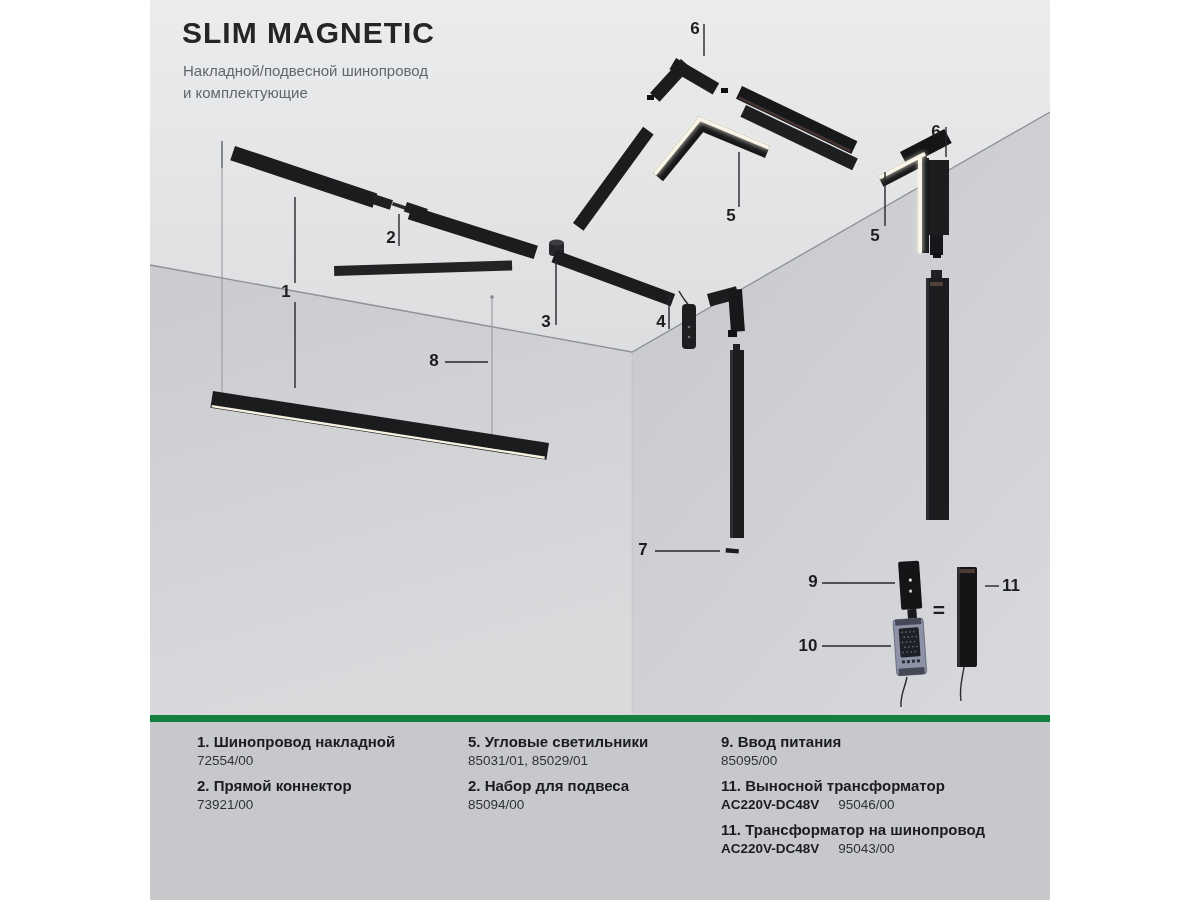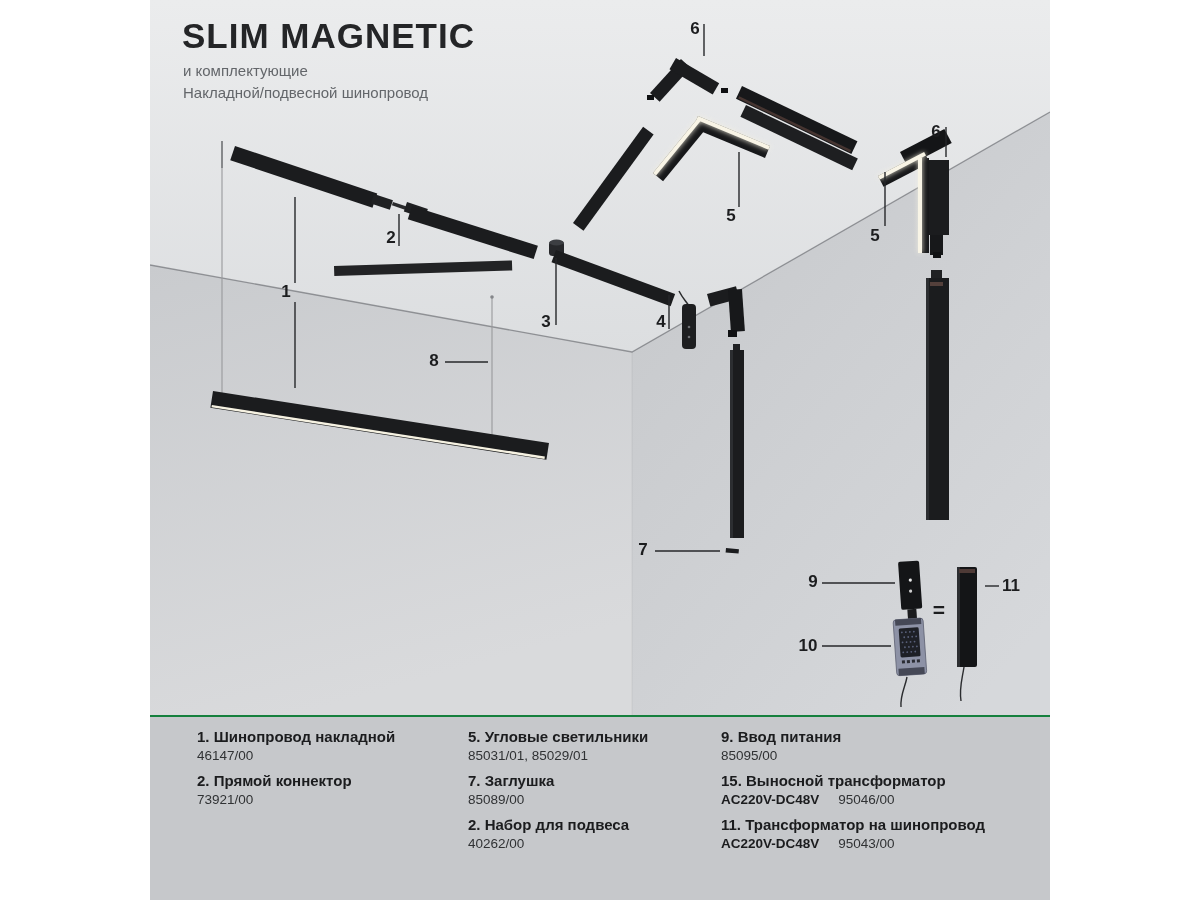--- a/index.html
+++ b/index.html
@@ -1,27 +1,27 @@
 <!DOCTYPE html>
 <html><head>
 <meta charset="utf-8">
 <style>
   html,body{margin:0;padding:0;background:#ffffff;}
   .page{position:relative;width:1200px;height:900px;background:#ffffff;overflow:hidden;
         font-family:"Liberation Sans","DejaVu Sans",sans-serif;}
   .photo{position:absolute;left:150px;top:0;width:900px;height:900px;background:#d6d8da;}
   .scene-svg{position:absolute;left:0;top:0;}
-  .title{position:absolute;left:32px;top:16px;font-size:35px;font-weight:700;letter-spacing:1px;
+  .title{position:absolute;left:32px;top:16px;font-size:30px;font-weight:700;letter-spacing:1px;
          color:#242527;}
   .subtitle{position:absolute;left:33px;top:60px;font-size:15px;line-height:22px;color:#63666a;}
   .callout{position:absolute;transform:translate(-50%,-50%);font-size:17px;font-weight:700;
            color:#1c1d1f;white-space:nowrap;}
   .equals{font-size:21px;}
   .legend{position:absolute;left:0;top:715px;width:900px;height:185px;background:#c6c8cb;
-          border-top:2px solid #15803d;box-sizing:border-box;}
+          border-top:7px solid #15803d;box-sizing:border-box;}
   .legend-col{position:absolute;top:11px;}
   .col1{left:47px;} .col2{left:318px;} .col3{left:571px;}
   .item{margin-bottom:8px;}
   .item-title{font-size:15px;line-height:18px;font-weight:700;color:#1b1c1e;}
   .item-code{font-size:13.5px;line-height:17px;color:#303234;margin-top:1px;}
   .code-bold{font-weight:700;color:#1b1c1e;margin-right:19px;}
   .code-bold:empty{margin-right:0;}
 </style>
 </head>
 <body>
@@ -226,22 +226,22 @@
         <line x1="505" y1="551" x2="570" y2="551"></line>
         <line x1="295" y1="362" x2="338" y2="362"></line>
         <line x1="672" y1="583" x2="745" y2="583"></line>
         <line x1="672" y1="646" x2="741" y2="646"></line>
         <line x1="835" y1="586" x2="849" y2="586"></line>
       </g>
     </svg>
 
     <div class="title">SLIM MAGNETIC</div>
     <div class="subtitle">
+      <div>Накладной/подвесной шинопровод</div>
       <div>и комплектующие</div>
-      <div>Накладной/подвесной шинопровод</div>
     </div>
 
     <div class="callout" style="left:136px;top:292px">1</div>
     <div class="callout" style="left:241px;top:238px">2</div>
     <div class="callout" style="left:396px;top:322px">3</div>
     <div class="callout" style="left:511px;top:322px">4</div>
     <div class="callout" style="left:581px;top:216px">5</div>
     <div class="callout" style="left:545px;top:29px">6</div>
     <div class="callout" style="left:725px;top:236px">5</div>
     <div class="callout" style="left:786px;top:132px">6</div>
@@ -249,48 +249,44 @@
     <div class="callout" style="left:284px;top:361px">8</div>
     <div class="callout" style="left:663px;top:582px">9</div>
     <div class="callout" style="left:658px;top:646px">10</div>
     <div class="callout" style="left:861px;top:586px">11</div>
     <div class="callout equals" style="left:789px;top:610px">=</div>
 
     <div class="legend">
       <div class="legend-col col1">
         <div class="item">
           <div class="item-title">1. Шинопровод накладной</div>
-          <div class="item-code"><span>46147/00</span></div>
+          <div class="item-code"><span>72554/00</span></div>
         </div>
         <div class="item">
           <div class="item-title">2. Прямой коннектор</div>
           <div class="item-code"><span>73921/00</span></div>
         </div>
       </div>
       <div class="legend-col col2">
         <div class="item">
           <div class="item-title">5. Угловые светильники</div>
           <div class="item-code"><span>85031/01, 85029/01</span></div>
         </div>
         <div class="item">
-          <div class="item-title">7. Заглушка</div>
-          <div class="item-code"><span>85089/00</span></div>
-        </div>
-        <div class="item">
           <div class="item-title">2. Набор для подвеса</div>
-          <div class="item-code"><span>40262/00</span></div>
+          <div class="item-code"><span>85094/00</span></div>
         </div>
       </div>
       <div class="legend-col col3">
         <div class="item">
           <div class="item-title">9. Ввод питания</div>
           <div class="item-code"><span class="code-bold"></span><span>85095/00</span></div>
         </div>
         <div class="item">
-          <div class="item-title">15. Выносной трансформатор</div>
+          <div class="item-title">11. Выносной трансформатор</div>
           <div class="item-code"><span class="code-bold">AC220V-DC48V</span><span>95046/00</span></div>
         </div>
         <div class="item">
           <div class="item-title">11. Трансформатор на шинопровод</div>
           <div class="item-code"><span class="code-bold">AC220V-DC48V</span><span>95043/00</span></div>
         </div>
       </div>
     </div>
   </div>
 </div>

